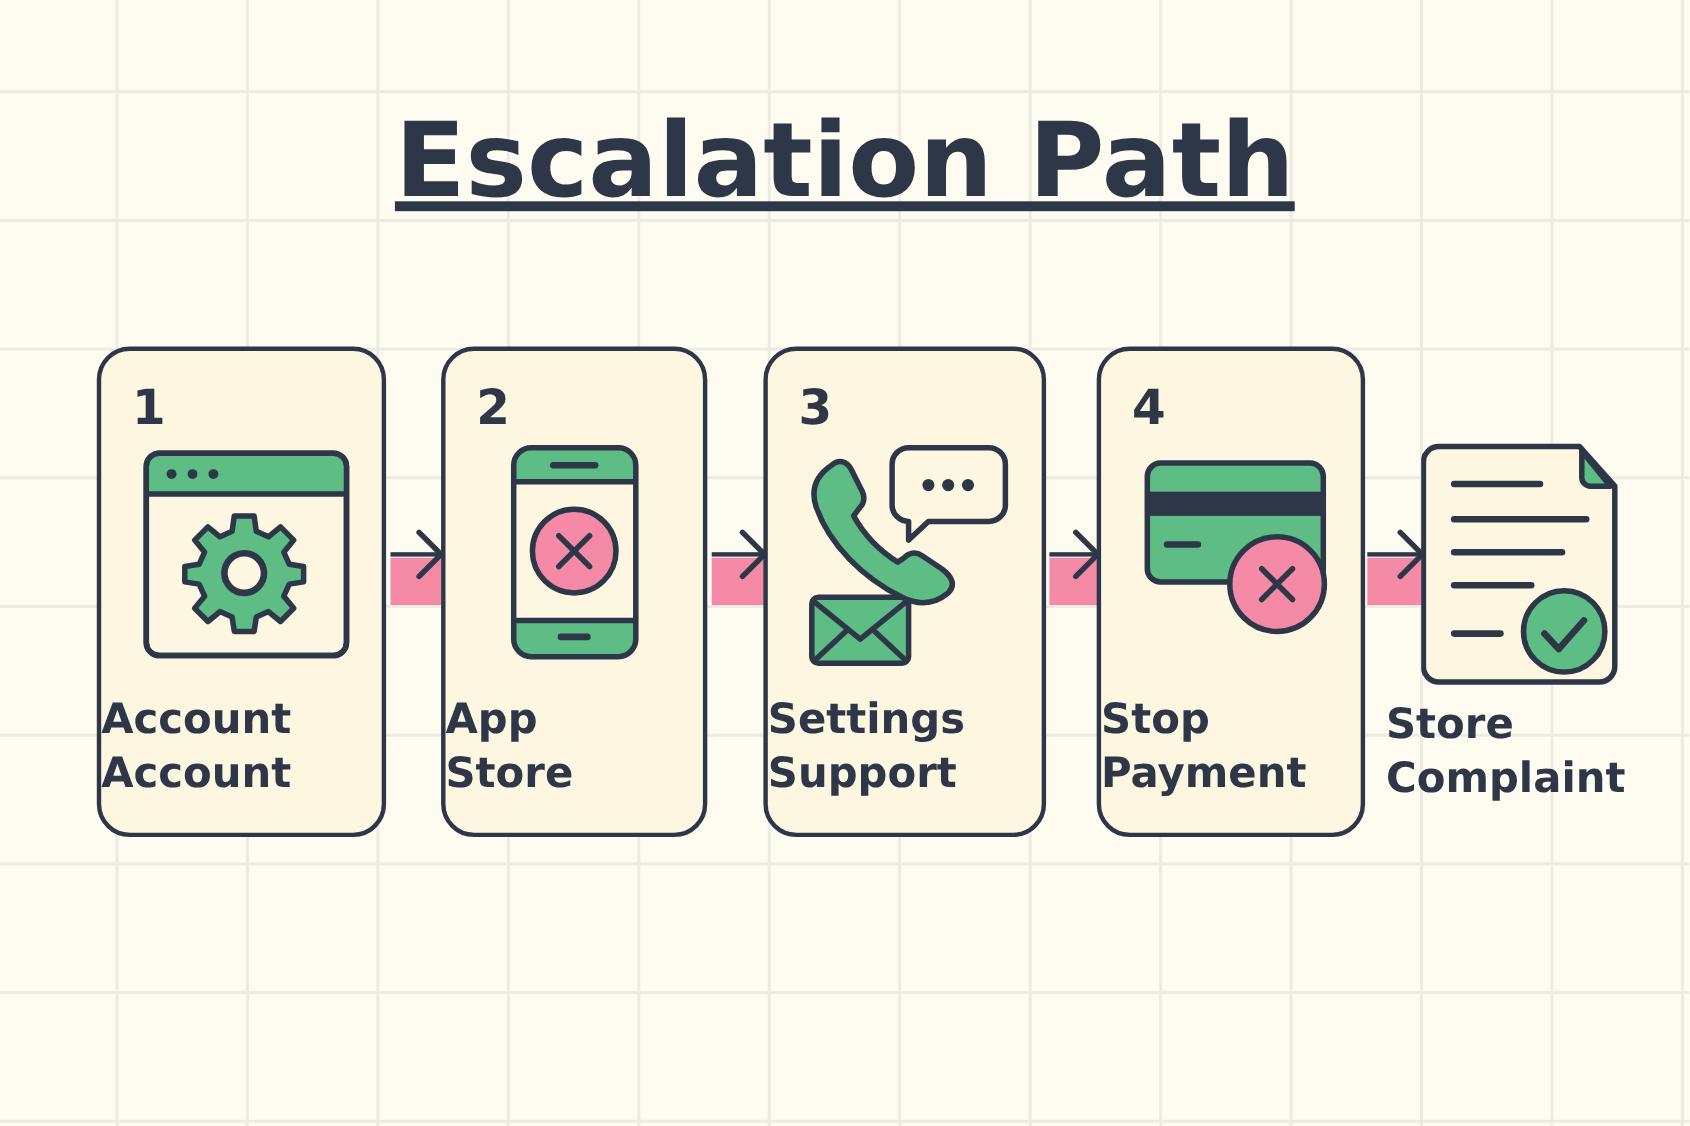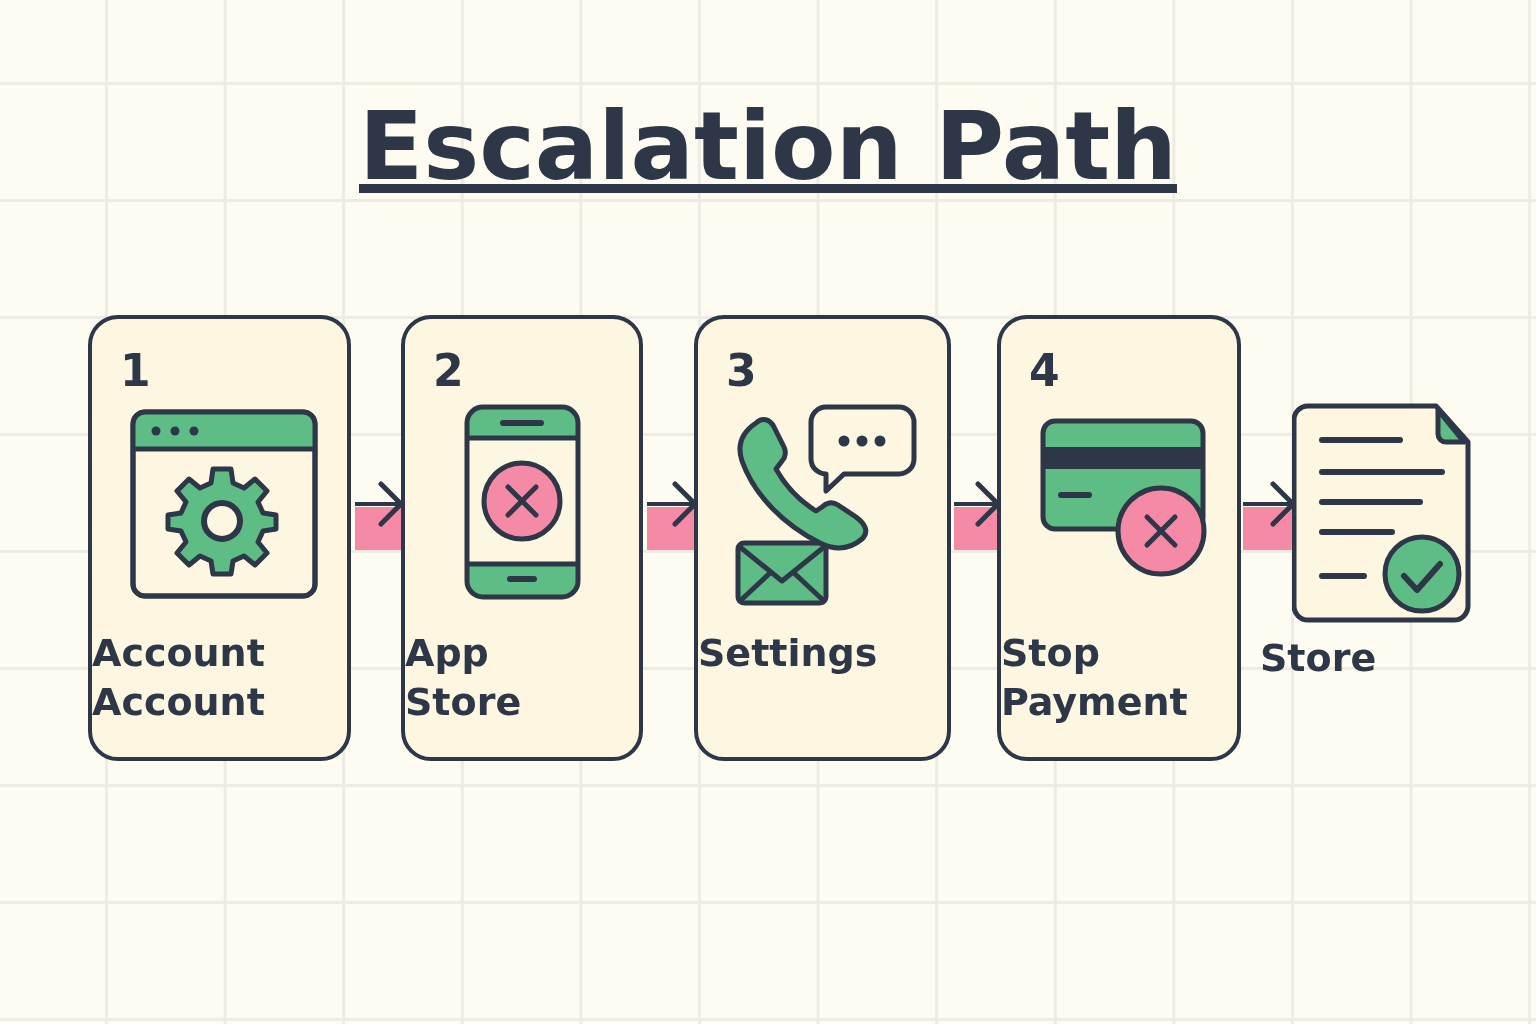--- a/index.html
+++ b/index.html
@@ -131,20 +131,21 @@
 
     <rect x="4" y="140" width="88" height="60" rx="6" fill="#5dbd85" stroke="#2d3748" stroke-width="5"></rect>
     <polyline points="6,144 48,178 90,144" fill="none" stroke="#2d3748" stroke-width="5" stroke-linejoin="round"></polyline>
     <line x1="6" y1="198" x2="36" y2="170" stroke="#2d3748" stroke-width="5"></line>
     <line x1="90" y1="198" x2="60" y2="170" stroke="#2d3748" stroke-width="5"></line>
 
     <path d="M22 20 C 10 28, 2 40, 8 58 C 20 92, 50 122, 86 140 C 102 148, 116 146, 128 136 C 136 128, 130 120, 122 114 L 104 102 C 98 98, 92 100, 88 104 L 82 108 C 66 98, 52 84, 42 66 L 48 58 C 52 54, 52 48, 50 44 L 40 24 C 36 16, 28 14, 22 20 Z" fill="#5dbd85" stroke="#2d3748" stroke-width="5" stroke-linejoin="round"></path>
   </svg>
   <div class="label">
     <div>Settings</div>
+    <div>Support</div>
   </div>
 </div>
 
 <div class="card" style="left:997px; width:236px;">
   <div class="num">4</div>
   <svg class="icon" style="left:38px; top:98px;" width="170" height="166" viewBox="0 0 170 166">
     <rect x="4" y="4" width="160" height="108" rx="12" fill="#5dbd85" stroke="#2d3748" stroke-width="5"></rect>
     <rect x="5" y="30" width="158" height="22" fill="#2d3748"></rect>
     <line x1="22" y1="78" x2="50" y2="78" stroke="#2d3748" stroke-width="6" stroke-linecap="round"></line>
     <circle cx="122" cy="114" r="43" fill="#f48aa6" stroke="#2d3748" stroke-width="5"></circle>
@@ -164,14 +165,15 @@
     <line x1="30" y1="38" x2="108" y2="38" stroke="#2d3748" stroke-width="6" stroke-linecap="round"></line>
     <line x1="30" y1="70" x2="150" y2="70" stroke="#2d3748" stroke-width="6" stroke-linecap="round"></line>
     <line x1="30" y1="100" x2="128" y2="100" stroke="#2d3748" stroke-width="6" stroke-linecap="round"></line>
     <line x1="30" y1="130" x2="100" y2="130" stroke="#2d3748" stroke-width="6" stroke-linecap="round"></line>
     <line x1="30" y1="174" x2="72" y2="174" stroke="#2d3748" stroke-width="6" stroke-linecap="round"></line>
     <circle cx="130" cy="172" r="37" fill="#5dbd85" stroke="#2d3748" stroke-width="5"></circle>
     <polyline points="112,174 125,188 148,162" fill="none" stroke="#2d3748" stroke-width="6" stroke-linecap="round" stroke-linejoin="round"></polyline>
   </svg>
   <div class="label">
     <div>Store</div>
+    <div>Complaint</div>
   </div>
 </div>
 
 </body></html>

